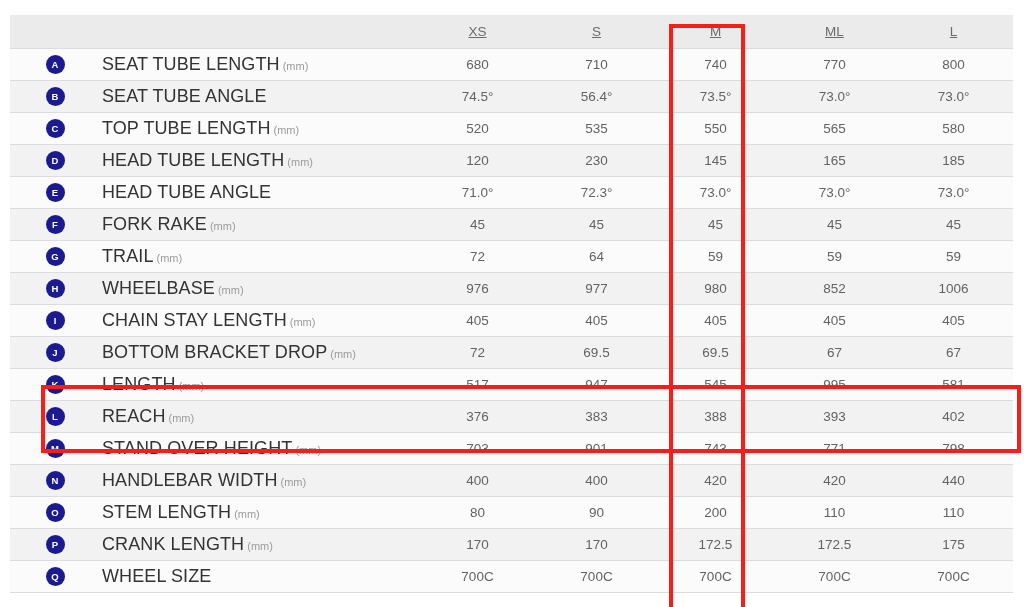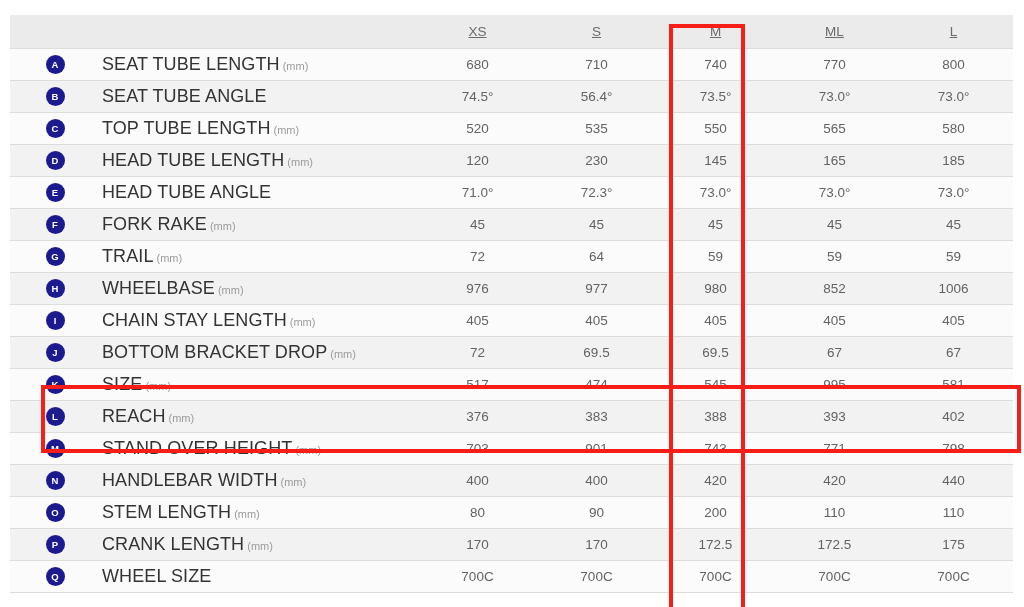--- a/index.html
+++ b/index.html
@@ -237,23 +237,23 @@
           <td class="badge-cell"><span class="badge">J</span></td>
           <td class="label-cell"><span class="lab">BOTTOM BRACKET DROP</span><span class="unit">(mm)</span></td>
           <td>72</td>
           <td>69.5</td>
           <td>69.5</td>
           <td>67</td>
           <td>67</td>
         </tr>
         <tr>
           <td class="badge-cell"><span class="badge">K</span></td>
-          <td class="label-cell"><span class="lab">SIZE</span><span class="unit">(mm)</span></td>
+          <td class="label-cell"><span class="lab">LENGTH</span><span class="unit">(mm)</span></td>
           <td>517</td>
-          <td>474</td>
+          <td>947</td>
           <td>545</td>
           <td>995</td>
           <td>581</td>
         </tr>
         <tr>
           <td class="badge-cell"><span class="badge">L</span></td>
           <td class="label-cell"><span class="lab">REACH</span><span class="unit">(mm)</span></td>
           <td>376</td>
           <td>383</td>
           <td>388</td>

